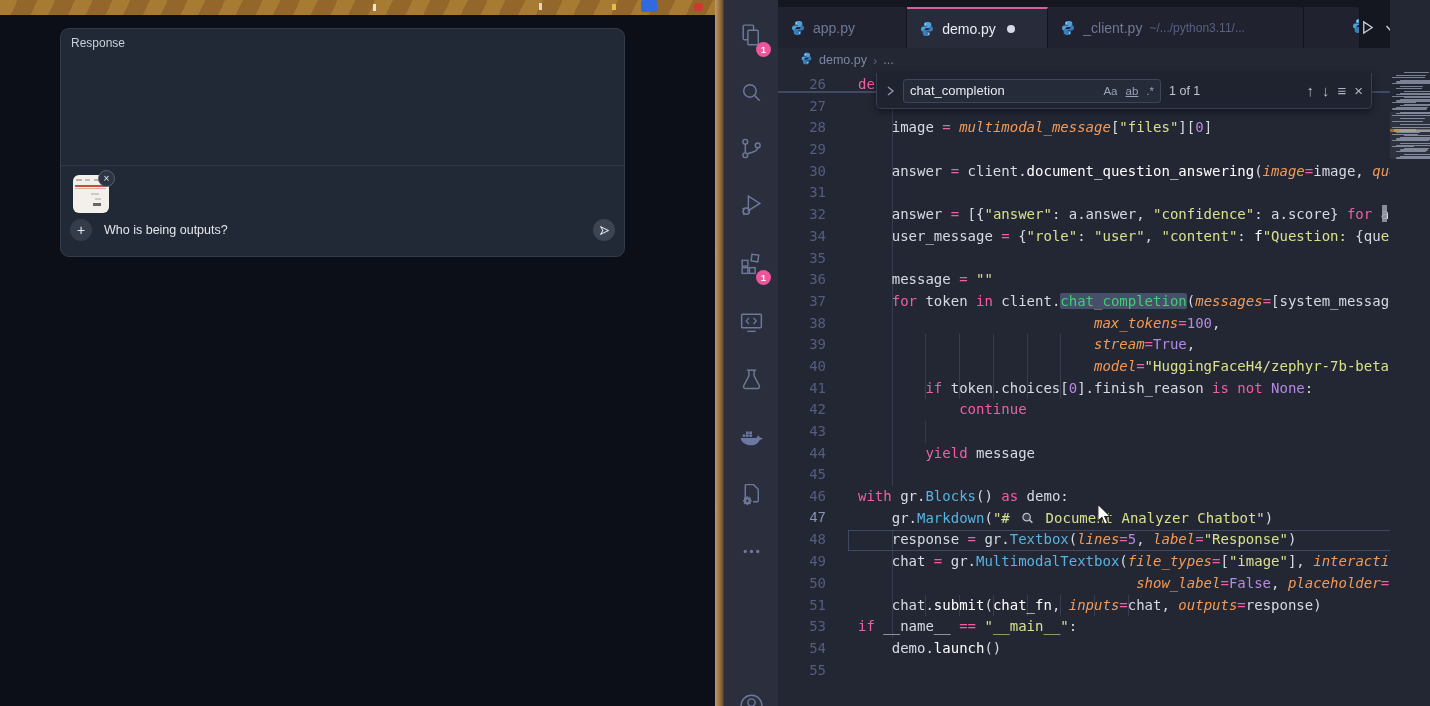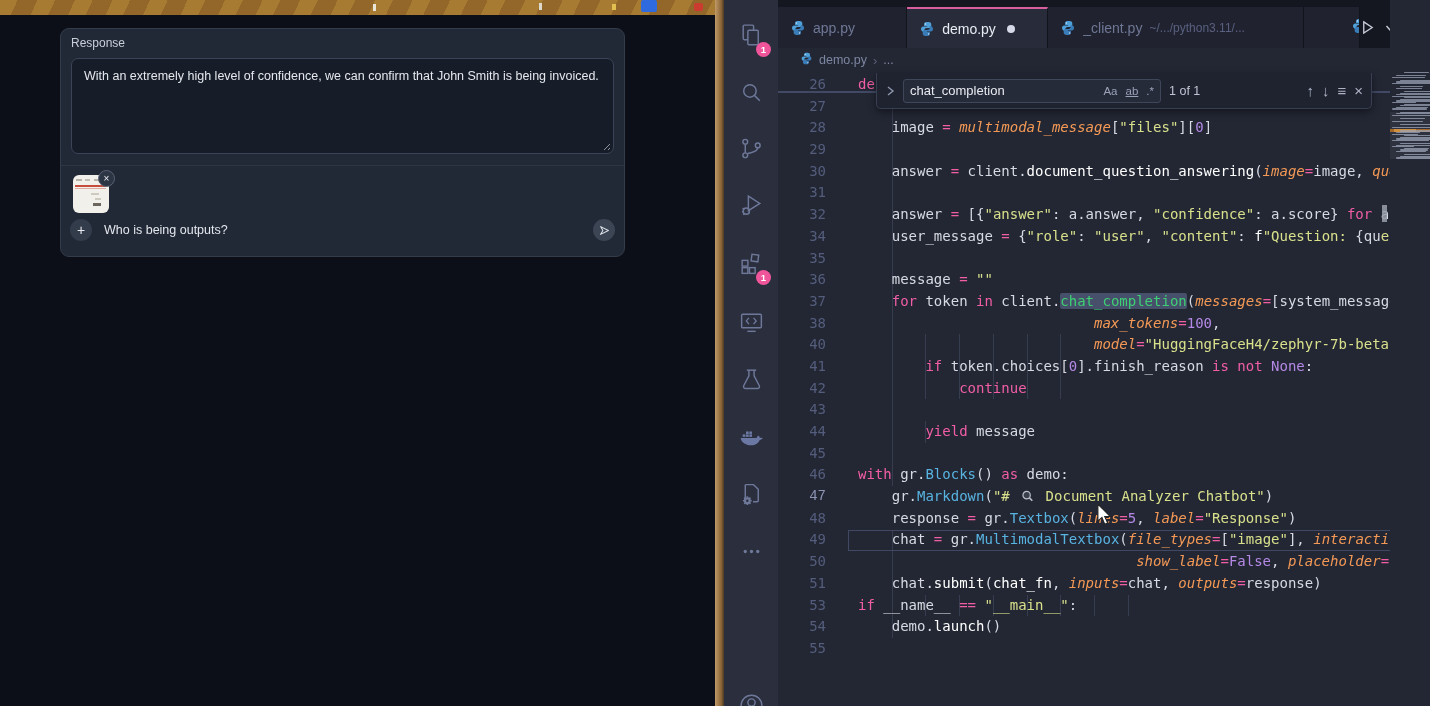--- a/index.html
+++ b/index.html
@@ -104,24 +104,20 @@
     <div class="browser-bar">
       <i class="speck" style="left:373px;top:4px;width:3px;height:7px;background:#e8e4d8"></i>
       <i class="speck" style="left:539px;top:3px;width:3px;height:7px;background:#ddd8cc"></i>
       <i class="speck" style="left:612px;top:4px;width:4px;height:6px;background:#e0c050"></i>
       <i class="speck" style="left:641px;top:0;width:16px;height:12px;background:#2f6bdf;border-radius:2px"></i>
       <i class="speck" style="left:694px;top:3px;width:9px;height:8px;background:#cc3b30;border-radius:2px"></i>
     </div>
 
     <div class="gr-panel">
       <div class="gr-label">Response</div>
-      <div class="gr-textarea">
-        <span>With an extremely high level of confidence, we can confirm that John Smith is being invoiced.</span>
-        <div class="resize-h"></div>
-      </div>
       <div class="gr-divider"></div>
 
       <div class="gr-thumb">
         <i style="left:3px;top:4px;width:6px;height:2px;background:#b9b4aa"></i>
         <i style="left:12px;top:4px;width:5px;height:2px;background:#c4bfb4"></i>
         <i style="left:21px;top:4px;width:9px;height:2px;background:#b9b4aa"></i>
         <i style="left:2px;top:10px;width:31px;height:2px;background:#c44d3e"></i>
         <i style="left:2px;top:13px;width:31px;height:1px;background:#e0a9a0"></i>
         <i style="left:18px;top:18px;width:8px;height:2px;background:#cfcabf"></i>
         <i style="left:22px;top:23px;width:6px;height:2px;background:#cfcabf"></i>
@@ -331,20 +327,21 @@
           <div class="line"><span class="ln">28</span><span class="codetxt"><span class="sg-txt">    image </span><span class="sg-kw">=</span><span class="sg-txt"> </span><span class="sg-param">multimodal_message</span><span class="sg-txt">[</span><span class="sg-str">"files"</span><span class="sg-txt">][</span><span class="sg-num">0</span><span class="sg-txt">]</span></span></div>
           <div class="line"><span class="ln">29</span><span class="codetxt"></span></div>
           <div class="line"><span class="ln">30</span><span class="codetxt"><span class="sg-txt">    answer </span><span class="sg-kw">=</span><span class="sg-txt"> client.</span><span class="sg-fn">document_question_answering</span><span class="sg-txt">(</span><span class="sg-param">image</span><span class="sg-kw">=</span><span class="sg-txt">image, </span><span class="sg-param">question</span></span></div>
           <div class="line"><span class="ln">31</span><span class="codetxt"></span></div>
           <div class="line"><span class="ln">32</span><span class="codetxt"><span class="sg-txt">    answer </span><span class="sg-kw">=</span><span class="sg-txt"> [{</span><span class="sg-str">"answer"</span><span class="sg-txt">: a.answer, </span><span class="sg-str">"confidence"</span><span class="sg-txt">: a.score} </span><span class="sg-kw">for</span><span class="sg-txt"> a </span></span></div>
           <div class="line"><span class="ln">34</span><span class="codetxt"><span class="sg-txt">    user_message </span><span class="sg-kw">=</span><span class="sg-txt"> {</span><span class="sg-str">"role"</span><span class="sg-txt">: </span><span class="sg-str">"user"</span><span class="sg-txt">, </span><span class="sg-str">"content"</span><span class="sg-txt">: </span><span class="sg-fn">f</span><span class="sg-str">"Question: </span><span class="sg-txt">{qu</span><span class="sg-str">estion}"</span></span></div>
           <div class="line"><span class="ln">35</span><span class="codetxt"></span></div>
           <div class="line"><span class="ln">36</span><span class="codetxt"><span class="sg-txt">    message </span><span class="sg-kw">=</span><span class="sg-txt"> </span><span class="sg-str">""</span></span></div>
           <div class="line"><span class="ln">37</span><span class="codetxt"><span class="sg-txt">    </span><span class="sg-kw">for</span><span class="sg-txt"> token </span><span class="sg-kw">in</span><span class="sg-txt"> client.</span><span class="sg-match">chat_completion</span><span class="sg-txt">(</span><span class="sg-param">messages</span><span class="sg-kw">=</span><span class="sg-txt">[system_message, user_message],</span></span></div>
           <div class="line"><span class="ln">38</span><span class="codetxt"><span class="sg-txt">                            </span><span class="sg-param">max_tokens</span><span class="sg-kw">=</span><span class="sg-num">100</span><span class="sg-txt">,</span></span></div>
+          <div class="line"><span class="ln">39</span><span class="codetxt"><span class="sg-txt">                            </span><span class="sg-param">stream</span><span class="sg-kw">=</span><span class="sg-num">True</span><span class="sg-txt">,</span></span></div>
           <div class="line"><span class="ln">40</span><span class="codetxt"><span class="sg-txt">                            </span><span class="sg-param">model</span><span class="sg-kw">=</span><span class="sg-str">"HuggingFaceH4/zephyr-7b-beta"</span></span></div>
           <div class="line"><span class="ln">41</span><span class="codetxt"><span class="sg-txt">        </span><span class="sg-kw">if</span><span class="sg-txt"> token.choices[</span><span class="sg-num">0</span><span class="sg-txt">].finish_reason </span><span class="sg-kw">is</span><span class="sg-txt"> </span><span class="sg-kw">not</span><span class="sg-txt"> </span><span class="sg-num">None</span><span class="sg-txt">:</span></span></div>
           <div class="line"><span class="ln">42</span><span class="codetxt"><span class="sg-txt">            </span><span class="sg-kw">continue</span></span></div>
           <div class="line"><span class="ln">43</span></div>
           <div class="line"><span class="ln">44</span><span class="codetxt"><span class="sg-txt">        </span><span class="sg-kw">yield</span><span class="sg-txt"> message</span></span></div>
           <div class="line"><span class="ln">45</span><span class="codetxt"></span></div>
           <div class="line"><span class="ln">46</span><span class="codetxt"><span class="sg-kw">with</span><span class="sg-txt"> gr.</span><span class="sg-cls">Blocks</span><span class="sg-txt">() </span><span class="sg-kw">as</span><span class="sg-txt"> demo:</span></span></div>
           <div class="line"><span class="ln cur">47</span><span class="codetxt"><span class="sg-txt">    gr.</span><span class="sg-cls">Markdown</span><span class="sg-txt">(</span><span class="sg-str">"# </span><span><svg width="15" height="14" viewBox="0 0 16 16" style="vertical-align:-2px;margin:0 2px">
                   <circle cx="7" cy="7" r="4.2" fill="#3a3f4c" stroke="#b9bec8" stroke-width="1.4"></circle>
                   <path d="M10.2 10.2 L13.5 13.5" stroke="#b9bec8" stroke-width="1.8"></path>

